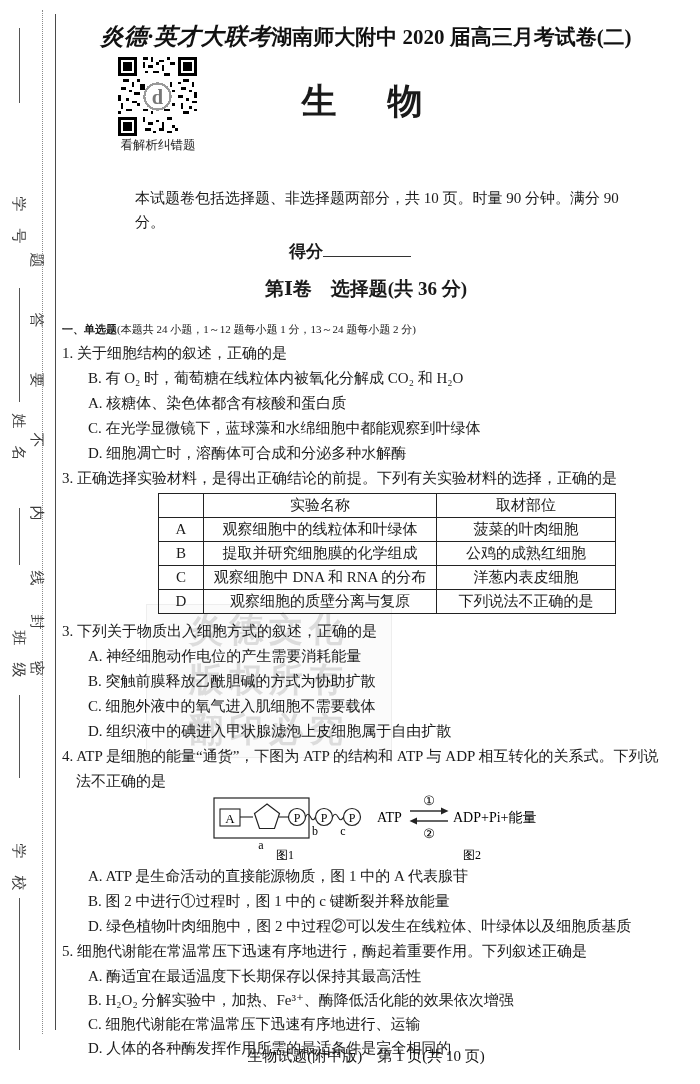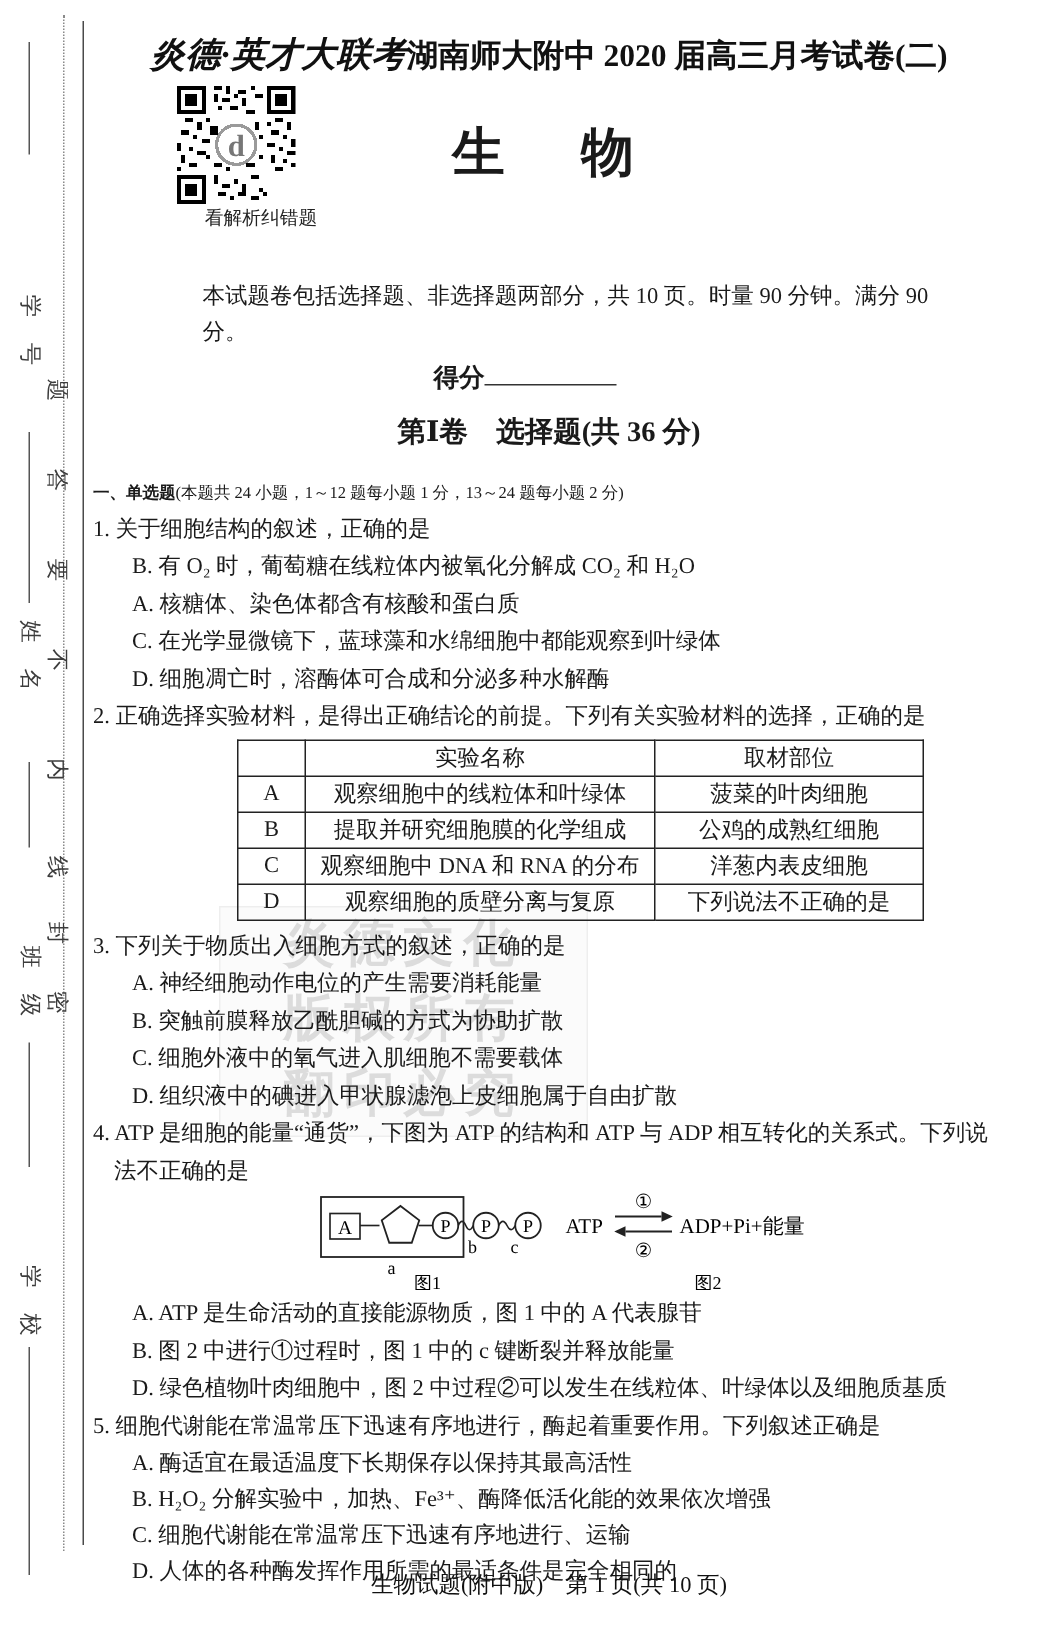--- a/index.html
+++ b/index.html
@@ -14,21 +14,21 @@
   .vchar{position:absolute;width:16px;height:16px;font-size:15px;line-height:16px;color:#3c3c3c;
          transform:rotate(90deg);text-align:center;}
   .vline{position:absolute;width:0;border-left:1px solid #555;}
   
   .watermark{position:absolute;left:146px;top:604px;width:244px;height:152px;z-index:0;
              border:1px solid rgba(0,0,0,0.05);background:rgba(0,0,0,0.015);
              text-align:center;pointer-events:none;}
   .watermark div{font-size:34px;line-height:50px;letter-spacing:6px;color:#cdcdcd;opacity:.65;font-weight:bold;}
   
   .qr{position:absolute;left:118px;top:57px;width:79px;height:79px;z-index:2;}
-  .qr-caption{position:absolute;left:126px;top:137px;width:96px;text-align:center;
+  .qr-caption{position:absolute;left:110px;top:137px;width:96px;text-align:center;
               font-size:12.5px;color:#222;z-index:2;}
   
   .main{position:absolute;left:62px;top:0;width:608px;z-index:1;}
   .header-title{margin-top:22px;text-align:center;white-space:nowrap;font-size:21px;line-height:30px;color:#111;}
   .brand{font-size:23px;font-weight:900;font-style:italic;letter-spacing:0.5px;}
   .header-rest{font-weight:bold;}
   .subject-title{margin-top:30px;text-align:center;font-size:35px;line-height:40px;font-weight:bold;letter-spacing:8px;}
   .intro{margin-top:64px;padding-left:73px;padding-right:30px;font-size:15px;line-height:24px;}
   .score-row{margin-top:6px;text-align:center;padding-right:32px;font-size:17px;font-weight:bold;}
   .score-line{display:inline-block;width:88px;border-bottom:1px solid #333;height:15px;}
@@ -178,21 +178,21 @@
   <div class="sec-head">
     <span class="bold">一、单选题</span><span>(本题共 24 小题，1～12 题每小题 1 分，13～24 题每小题 2 分)</span>
   </div>
 
   <div class="q">1. 关于细胞结构的叙述，正确的是</div>
   <div class="opt">B. 有 O₂ 时，葡萄糖在线粒体内被氧化分解成 CO₂ 和 H₂O</div>
   <div class="opt">A. 核糖体、染色体都含有核酸和蛋白质</div>
   <div class="opt">C. 在光学显微镜下，蓝球藻和水绵细胞中都能观察到叶绿体</div>
   <div class="opt">D. 细胞凋亡时，溶酶体可合成和分泌多种水解酶</div>
 
-  <div class="q">2. 正确选择实验材料，是得出正确结论的前提。下列有关实验材料的选择，正确的是</div>
+  <div class="q">3. 正确选择实验材料，是得出正确结论的前提。下列有关实验材料的选择，正确的是</div>
   <table class="exp">
     <tbody>
       <tr>
         <td class="c1"></td>
         <td class="c2">实验名称</td>
         <td class="c3">取材部位</td>
       </tr>
       <tr>
         <td>A</td>
         <td>观察细胞中的线粒体和叶绿体</td>

